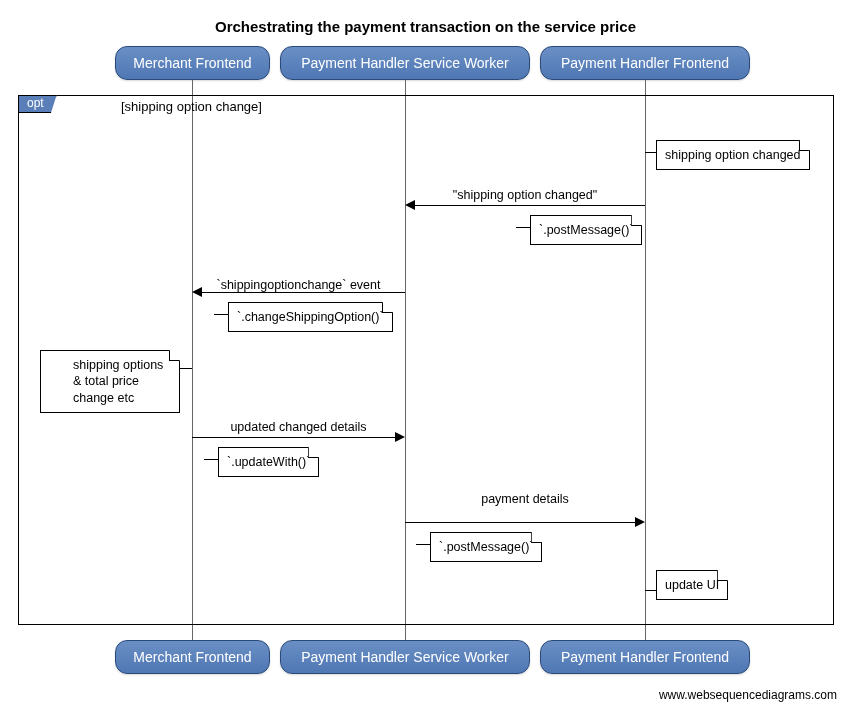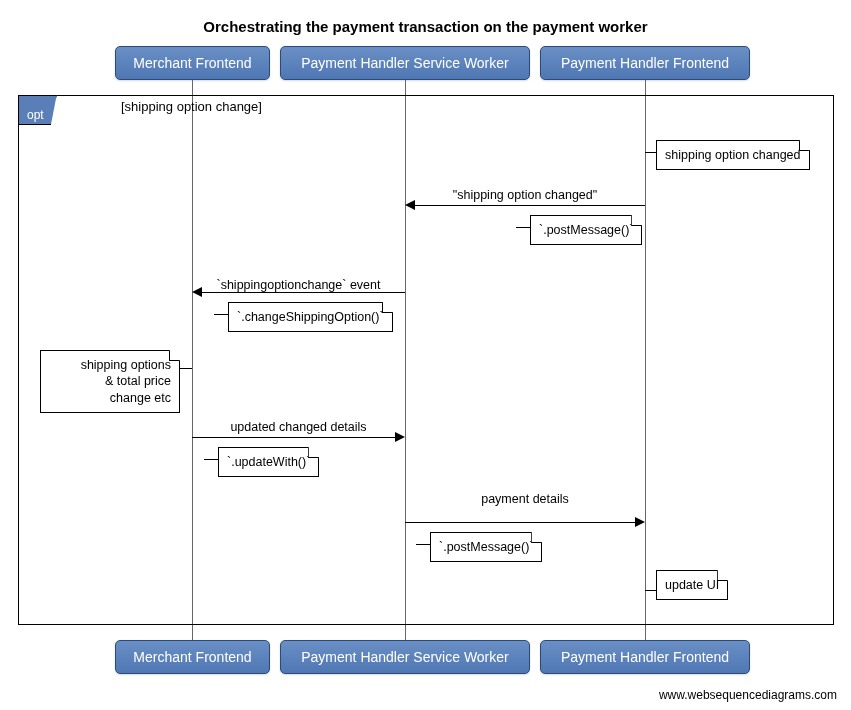--- a/index.html
+++ b/index.html
@@ -17,21 +17,21 @@
     text-align: center;
     font-weight: bold;
     font-size: 15px;
     margin: 8px 0 14px;
   }
   .actor-box {
     position: absolute;
     background: linear-gradient(#6a8fc5, #4f77b3);
     color: #fff;
     border: 1px solid #2a4a7a;
-    border-radius: 5px;
+    border-radius: 12px;
     padding: 8px 14px;
     font-size: 14px;
     white-space: nowrap;
     text-align: center;
     box-shadow: 0 1px 2px rgba(0,0,0,0.15);
   }
   .lifeline {
     position: absolute;
     width: 1px;
     background: #666;
@@ -39,37 +39,36 @@
   .frame {
     position: absolute;
     border: 1px solid #000;
   }
   .frame-label {
     position: absolute;
     top: -1px; left: -1px;
     background: #5a7fb8;
     color: #fff;
     font-size: 12px;
-    padding: 12px 12px 2px 8px;
+    padding: 0 12px 2px 8px;
     border: 1px solid #000;
     clip-path: polygon(0 0, 100% 0, 85% 100%, 0 100%);
   }
   .frame-guard {
     position: absolute;
     top: 3px;
     font-size: 13px;
   }
   .note {
     position: absolute;
     background: #fff;
     border: 1px solid #000;
     padding: 6px 8px;
     font-size: 12.5px;
     line-height: 1.3;
-    text-align: right;
   }
   .note::after {
     content: "";
     position: absolute;
     top: -1px; right: -1px;
     width: 10px; height: 10px;
     background: #fff;
     border-left: 1px solid #000;
     border-bottom: 1px solid #000;
     clip-path: polygon(0 0, 0 100%, 100% 100%);
@@ -119,21 +118,21 @@
   }
   .note-tick {
     position: absolute;
     width: 6px; height: 1px;
     background: #000;
   }
 </style>
 </head>
 <body>
 
-<div class="title">Orchestrating the payment transaction on the payment worker</div>
+<div class="title">Orchestrating the payment transaction on the service price</div>
 
 <div class="actor-box" style="left:115px; top:46px; width:155px;">Merchant Frontend</div>
 <div class="actor-box" style="left:280px; top:46px; width:250px;">Payment Handler Service Worker</div>
 <div class="actor-box" style="left:540px; top:46px; width:210px;">Payment Handler Frontend</div>
 
 <div class="lifeline" style="left:192px; top:80px; height:560px;"></div>
 <div class="lifeline" style="left:405px; top:80px; height:560px;"></div>
 <div class="lifeline" style="left:645px; top:80px; height:560px;"></div>
 
 <div class="frame" style="left:18px; top:95px; width:816px; height:530px;">

